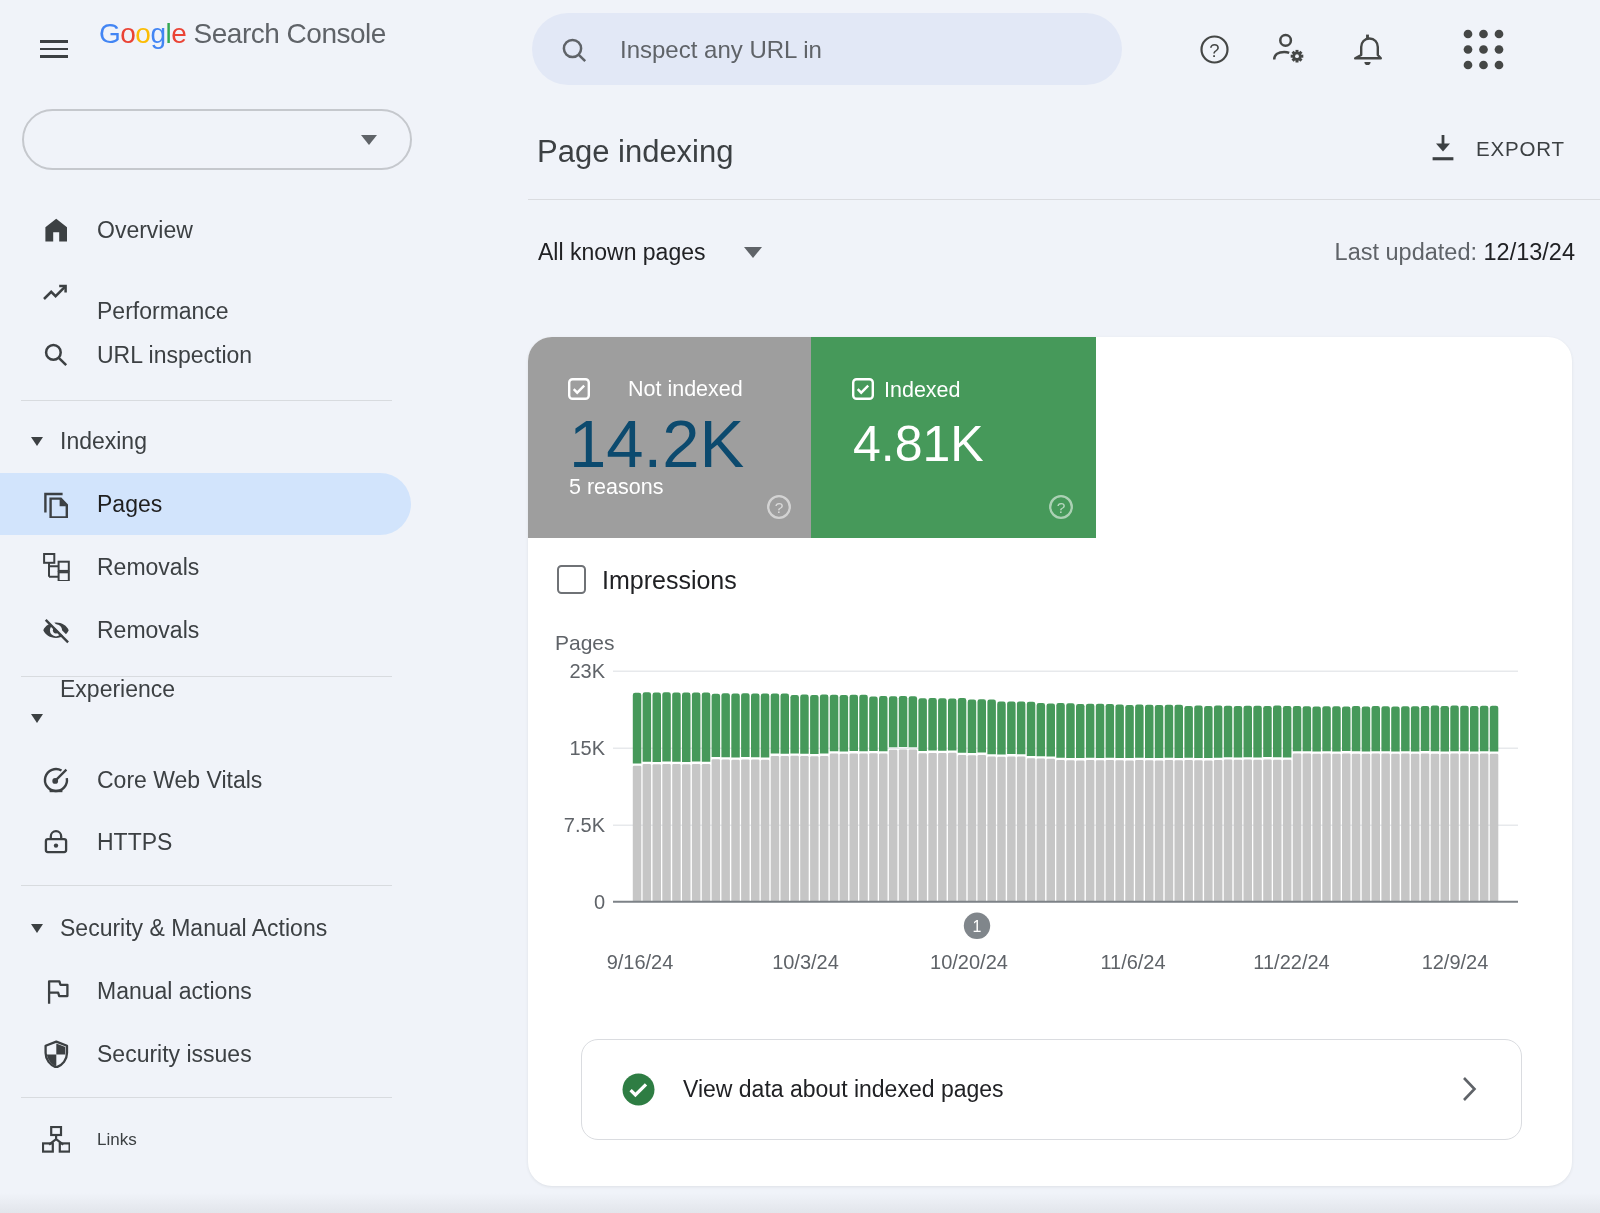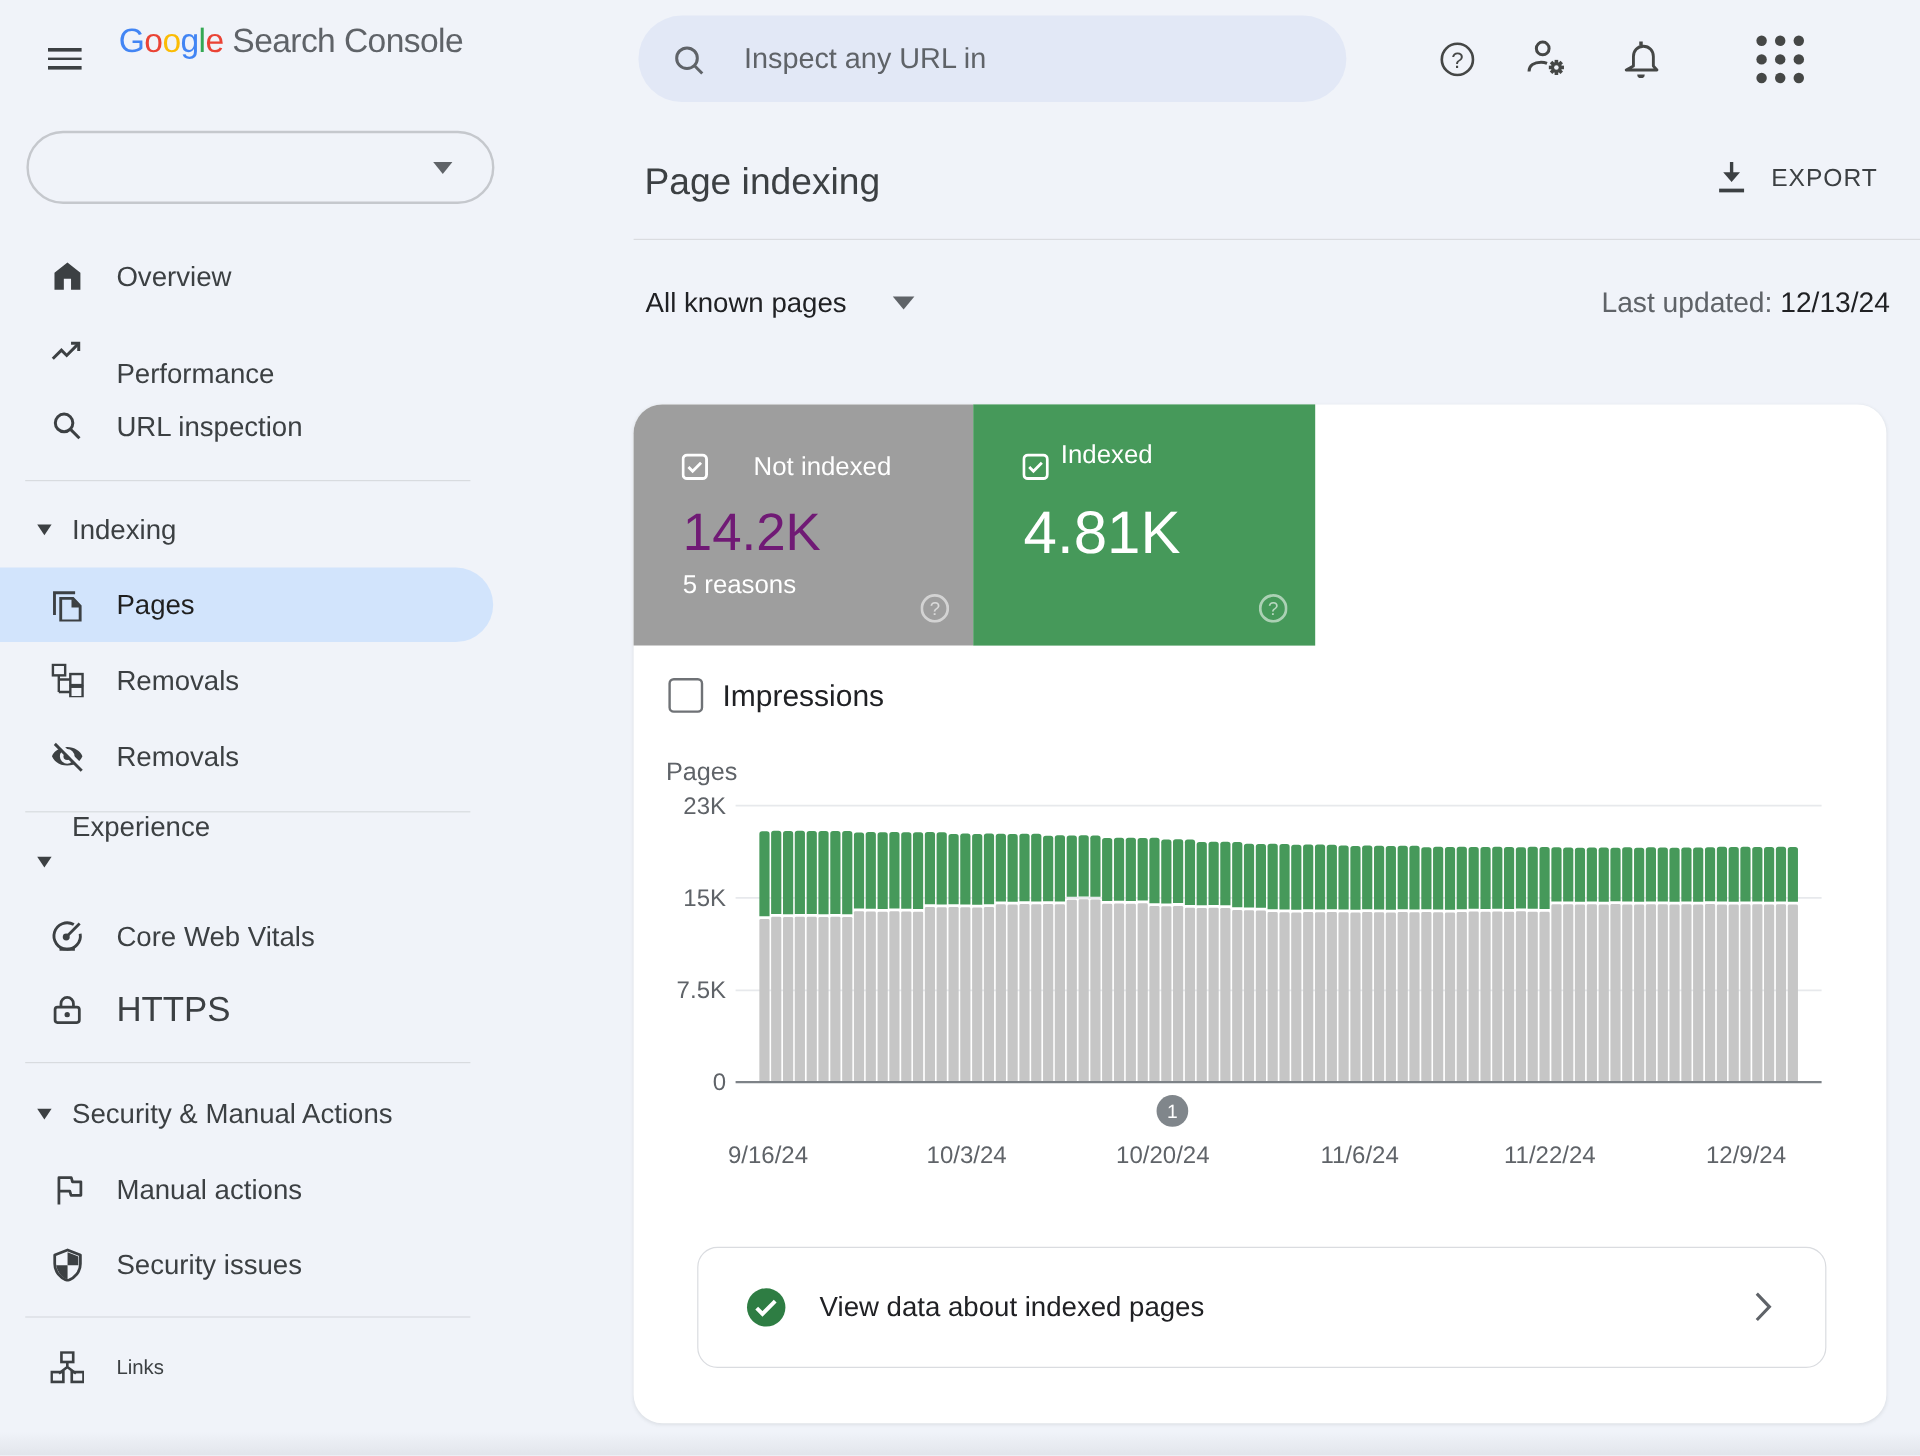--- a/index.html
+++ b/index.html
@@ -105,21 +105,21 @@
     <path d="M13.6 14.4 24.4 3.6" stroke="#3c4043" stroke-width="2.3"></path>
     <circle cx="13.2" cy="14.9" r="2.9" fill="#3c4043"></circle>
     <path d="M7.6 25h12.8" stroke="#3c4043" stroke-width="2.4"></path>
   </svg>
 <div style="position:absolute;left:97px;top:765px;height:30px;line-height:30px;font-size:23px;font-weight:400;color:#3c4043">Core Web Vitals</div>
 <svg style="position:absolute;left:42px;top:828px" width="28" height="28" viewBox="0 0 28 28" fill="none">
     <rect x="3.9" y="11.2" width="20.2" height="12.9" rx="2" stroke="#3c4043" stroke-width="2.3"></rect>
     <path d="M8.8 11.2V8.4a5.2 5.2 0 0 1 10.4 0v2.8" stroke="#3c4043" stroke-width="2.3"></path>
     <circle cx="14" cy="17.6" r="2.2" fill="#3c4043"></circle>
   </svg>
-<div style="position:absolute;left:97px;top:827px;height:30px;line-height:30px;font-size:29px;font-weight:400;color:#3c4043">HTTPS</div>
+<div style="position:absolute;left:97px;top:827px;height:30px;line-height:30px;font-size:23px;font-weight:400;color:#3c4043">HTTPS</div>
 <div style="position:absolute;left:21px;top:885px;width:371px;height:1px;background:#d8dbdf"></div>
 <div style="position:absolute;left:30.5px;top:923.5px;width:0;height:0;border-left:6.5px solid transparent;border-right:6.5px solid transparent;border-top:9px solid #3c4043"></div>
 <div style="position:absolute;left:60px;top:913px;height:30px;line-height:30px;font-size:23px;color:#3c4043">Security &amp; Manual Actions</div>
 <svg style="position:absolute;left:42px;top:977px" width="28" height="28" viewBox="0 0 28 28" fill="none">
     <path d="M7.1 26.8V4.4h10.3l1 3.4h7v11.3h-8.2l-1-3.4H7.1" stroke="#3c4043" stroke-width="2.3" stroke-linejoin="round"></path>
   </svg>
 <div style="position:absolute;left:97px;top:976px;height:30px;line-height:30px;font-size:23px;font-weight:400;color:#3c4043">Manual actions</div>
 <svg style="position:absolute;left:42px;top:1040px" width="28" height="28" viewBox="0 0 28 28" fill="none">
     <path d="M14.3 1.6 3.6 5.8v7.3c0 6.5 4.4 12 10.7 14.3 6.3-2.3 10.7-7.8 10.7-14.3V5.8Z" stroke="#3c4043" stroke-width="2.3" stroke-linejoin="round"></path>
     <path d="M14.3 14.4V3.5l9 3.5v7.4Z" fill="#3c4043"></path>
@@ -152,32 +152,32 @@
 
 <div class="abs" style="left:528px;top:337px;width:1044px;height:849px;background:#fff;border-radius:24px;box-shadow:0 1px 3px rgba(60,64,67,.10)"></div>
 <div class="abs" style="left:528px;top:337px;width:283.4px;height:201.4px;background:#9e9e9e;border-radius:24px 0 0 0"></div>
 <div class="abs" style="left:811.4px;top:337px;width:284.6px;height:201.4px;background:#46995a"></div>
 
 <svg class="abs" style="left:568px;top:378px" width="22" height="22" viewBox="0 0 22 22" fill="none">
   <rect x="1.2" y="1.2" width="19.6" height="19.6" rx="3.4" stroke="#fff" stroke-width="2.4"></rect>
   <path d="M5.7 11.2l3.5 3.5 7-7" stroke="#fff" stroke-width="2.4"></path>
 </svg>
 <div class="abs" style="left:628px;top:377px;font-size:21.5px;color:#fff">Not indexed</div>
-<div class="abs" style="left:569px;top:415px;font-size:44px;line-height:58px;color:#701a75">14.2K</div>
+<div class="abs" style="left:569px;top:415px;font-size:67px;line-height:58px;color:#0c4a6e">14.2K</div>
 <div class="abs" style="left:569px;top:475px;font-size:21.5px;color:#fff">5 reasons</div>
 <svg class="abs" style="left:767px;top:495px" width="24" height="24" viewBox="0 0 24 24" fill="none">
   <circle cx="12" cy="12" r="10.8" stroke="rgba(255,255,255,.55)" stroke-width="2.3"></circle>
   <text x="12" y="17.5" font-size="15.5" fill="rgba(255,255,255,.62)" text-anchor="middle" font-family="Liberation Sans, sans-serif">?</text>
 </svg>
 
 <svg class="abs" style="left:852px;top:378px" width="22" height="22" viewBox="0 0 22 22" fill="none">
   <rect x="1.2" y="1.2" width="19.6" height="19.6" rx="3.4" stroke="#fff" stroke-width="2.4"></rect>
   <path d="M5.7 11.2l3.5 3.5 7-7" stroke="#fff" stroke-width="2.4"></path>
 </svg>
-<div class="abs" style="left:884px;top:367px;font-size:21.5px;color:#fff">Indexed</div>
+<div class="abs" style="left:884px;top:378px;font-size:21.5px;color:#fff">Indexed</div>
 <div class="abs" style="left:853px;top:415px;font-size:50px;line-height:58px;color:#fff">4.81K</div>
 <svg class="abs" style="left:1049px;top:495px" width="24" height="24" viewBox="0 0 24 24" fill="none">
   <circle cx="12" cy="12" r="10.8" stroke="rgba(255,255,255,.55)" stroke-width="2.3"></circle>
   <text x="12" y="17.5" font-size="15.5" fill="rgba(255,255,255,.62)" text-anchor="middle" font-family="Liberation Sans, sans-serif">?</text>
 </svg>
 
 <div class="abs" style="left:557px;top:565px;width:29px;height:29px;border:2.8px solid #6f7276;border-radius:4.5px"></div>
 <div class="abs" style="left:602px;top:566px;font-size:25px;color:#202124">Impressions</div>
 
 <svg style="position:absolute;left:540px;top:625px" width="1010" height="355" viewBox="540 625 1010 355" fill="none" font-family="Liberation Sans, sans-serif">

